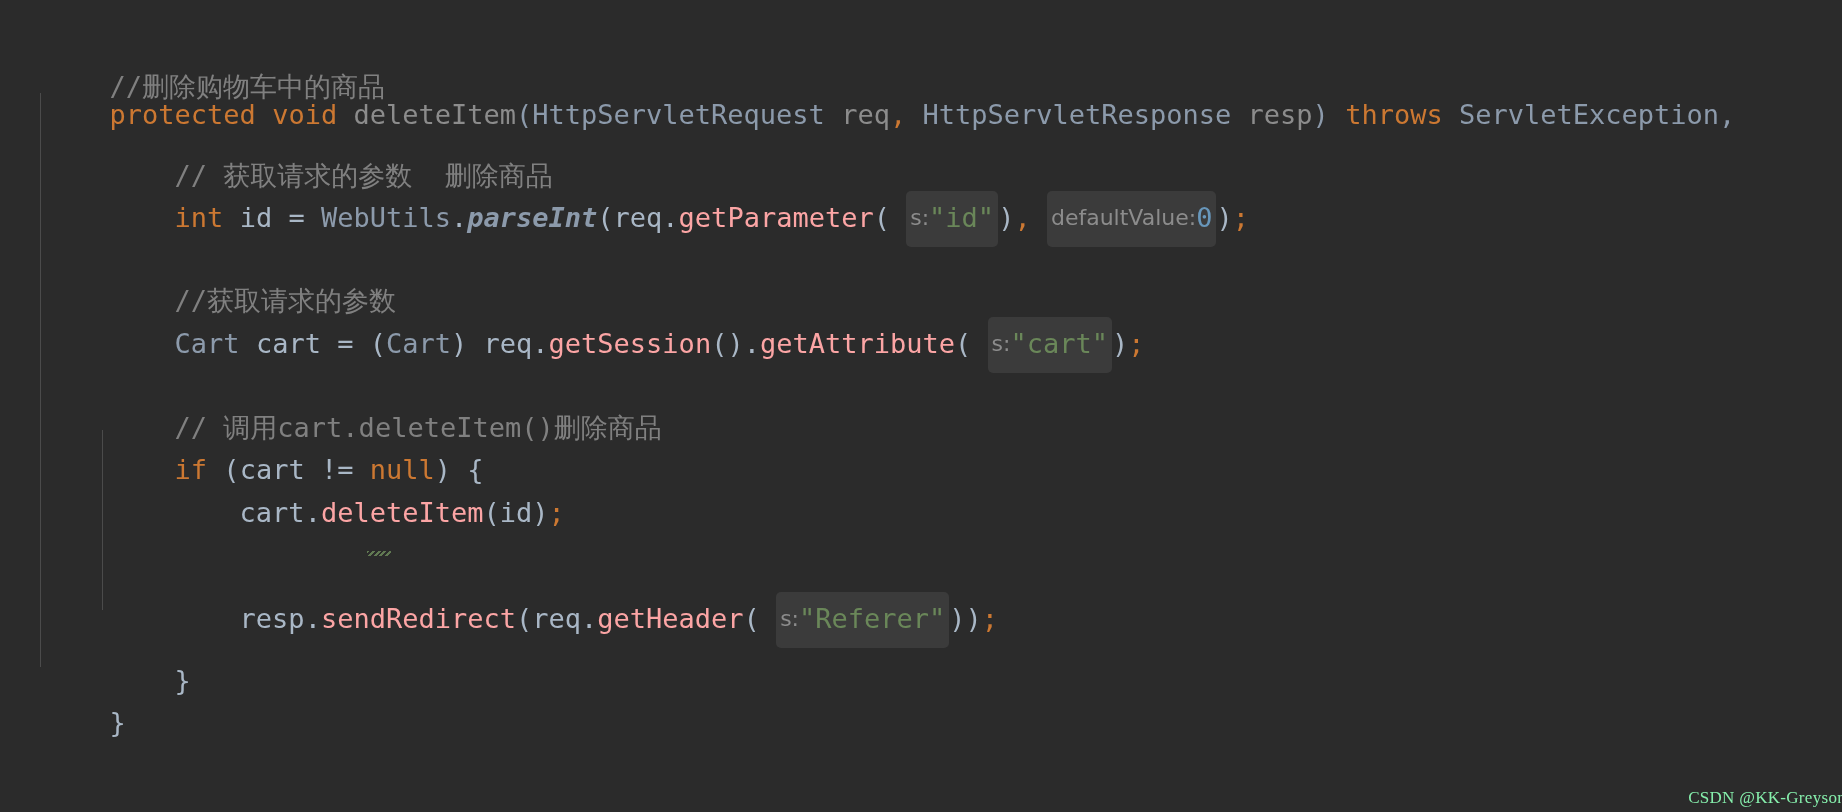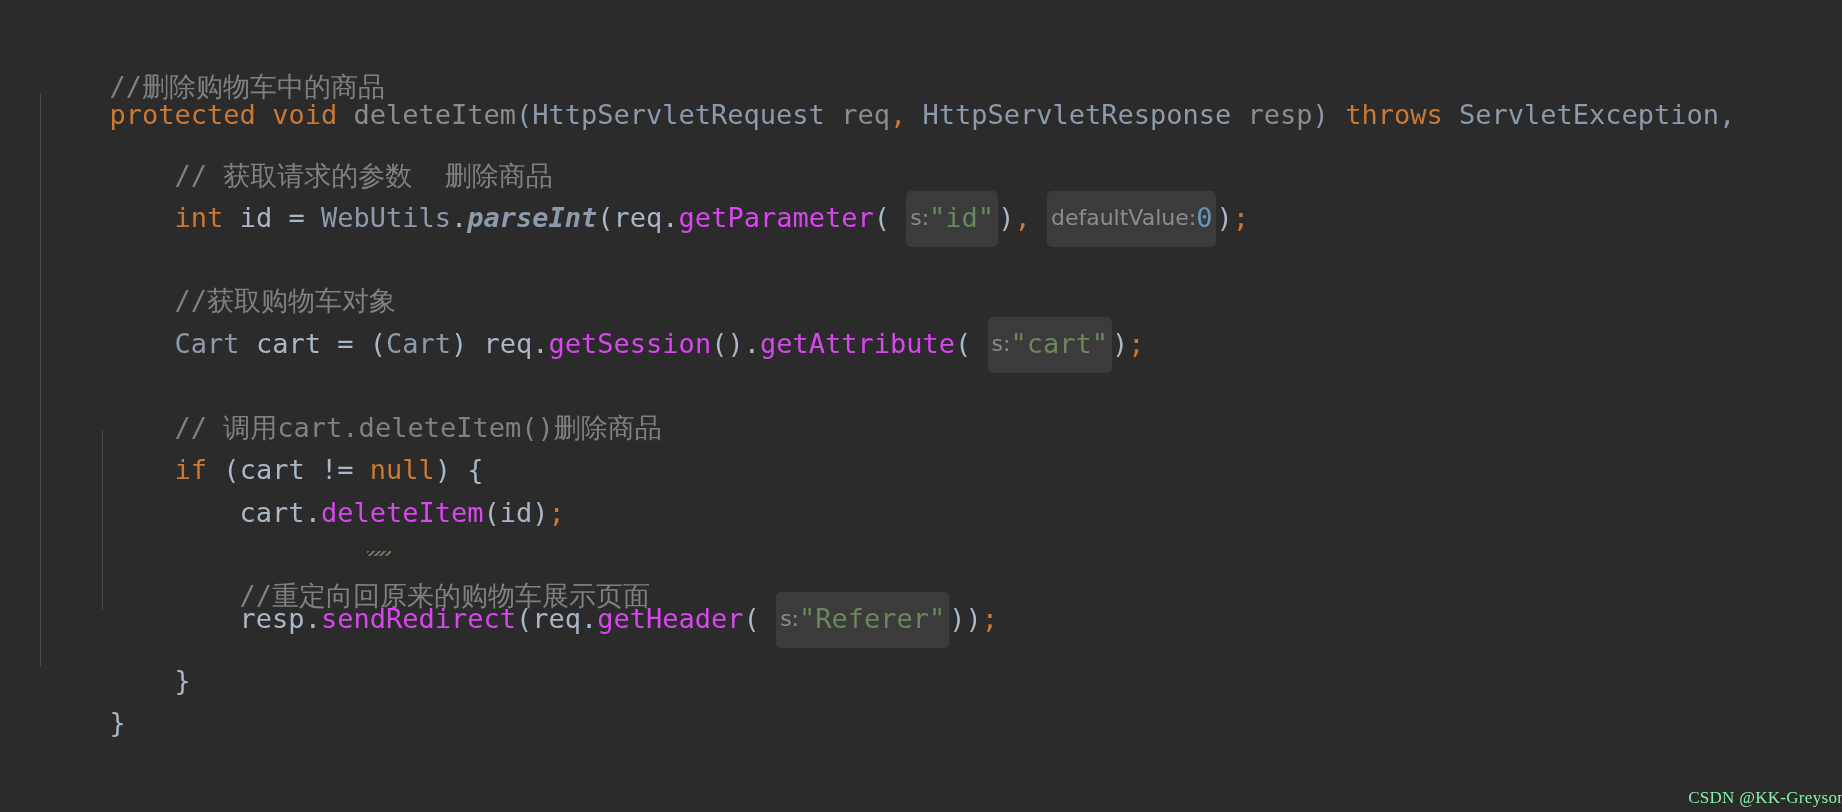--- a/index.html
+++ b/index.html
@@ -42,21 +42,21 @@
     letter-spacing: 0px;
     font-family: "DejaVu Sans Mono", "Liberation Mono", monospace;
   }
   .line .ind { color: transparent; }
 
   
   .kw       { color: #cc7832; }            
   .ident    { color: #a9b7c6; }            
   .mname    { color: #8c8c8c; }            
   .type     { color: #8c9aab; }            
-  .method   { color: #d946ef; }            
+  .method   { color: #fca5a5; }            
   .italic   { font-style: italic; font-weight: bold; }
   .str      { color: #6a8759; }            
   .num      { color: #6897bb; }            
   .cmt      { color: #808080; }
   .orange   { color: #cc7832; }
   
   .hintbg {
     display: inline-block;
     background: #3b3b3b;
     border-radius: 5px;
@@ -111,41 +111,41 @@
 
   <div class="line" style="top:95px;">
     <span class="ind">      </span><span class="cmt">// 获取请求的参数  删除商品</span>
   </div>
 
   <div class="line" style="top:137px;">
     <span class="ind">      </span><span class="kw">int</span><span class="ident"> </span><span class="ident">id</span><span class="ident"> </span><span class="ident">=</span><span class="ident"> </span><span class="type">WebUtils</span><span class="ident">.</span><span class="type italic">parseInt</span><span class="ident">(</span><span class="ident">req</span><span class="ident">.</span><span class="method">getParameter</span><span class="ident">(</span><span class="ident"> </span><span class="hintbg"><span class="hlabel">s:</span><span class="str">"id"</span></span><span class="ident">)</span><span class="orange">,</span><span class="ident"> </span><span class="hintbg"><span class="hlabel">defaultValue:</span><span class="num">0</span></span><span class="ident">)</span><span class="orange">;</span>
   </div>
 
   <div class="line" style="top:220px;">
-    <span class="ind">      </span><span class="cmt">//获取购物车对象</span>
+    <span class="ind">      </span><span class="cmt">//获取请求的参数</span>
   </div>
 
   <div class="line" style="top:263px;">
     <span class="ind">      </span><span class="type">Cart</span><span class="ident"> </span><span class="ident">cart</span><span class="ident"> </span><span class="ident">=</span><span class="ident"> </span><span class="ident">(</span><span class="type">Cart</span><span class="ident">)</span><span class="ident"> </span><span class="ident">req</span><span class="ident">.</span><span class="method">getSession</span><span class="ident">()</span><span class="ident">.</span><span class="method">getAttribute</span><span class="ident">(</span><span class="ident"> </span><span class="hintbg"><span class="hlabel">s:</span><span class="str">"cart"</span></span><span class="ident">)</span><span class="orange">;</span>
   </div>
 
   <div class="line" style="top:347px;">
     <span class="ind">      </span><span class="cmt">// 调用cart.deleteItem()删除商品</span>
   </div>
 
   <div class="line" style="top:389px;">
     <span class="ind">      </span><span class="kw">if</span><span class="ident"> </span><span class="ident">(</span><span class="ident">cart</span><span class="ident"> </span><span class="ident">!=</span><span class="ident"> </span><span class="kw">null</span><span class="ident">)</span><span class="ident"> </span><span class="ident">{</span>
   </div>
 
   <div class="line" style="top:432px;">
     <span class="ind">          </span><span class="ident">cart</span><span class="ident">.</span><span class="method">deleteItem</span><span class="ident">(</span><span class="ident">id</span><span class="ident">)</span><span class="orange">;</span>
   </div>
 
   <div class="line" style="top:515px;">
-    <span class="ind">          </span><span class="cmt">//重定向回原来的购物车展示页面</span>
+    <span class="ind">          </span>
   </div>
   <div class="squiggle" style="left:355px; top:551px; width:24px;"></div>
 
   <div class="line" style="top:538px;">
     <span class="ind">          </span><span class="ident">resp</span><span class="ident">.</span><span class="method">sendRedirect</span><span class="ident">(</span><span class="ident">req</span><span class="ident">.</span><span class="method">getHeader</span><span class="ident">(</span><span class="ident"> </span><span class="hintbg"><span class="hlabel">s:</span><span class="str">"Referer"</span></span><span class="ident">)</span><span class="ident">)</span><span class="orange">;</span>
   </div>
 
   <div class="line" style="top:600px;">
     <span class="ind">      </span><span class="ident">}</span>
   </div>

